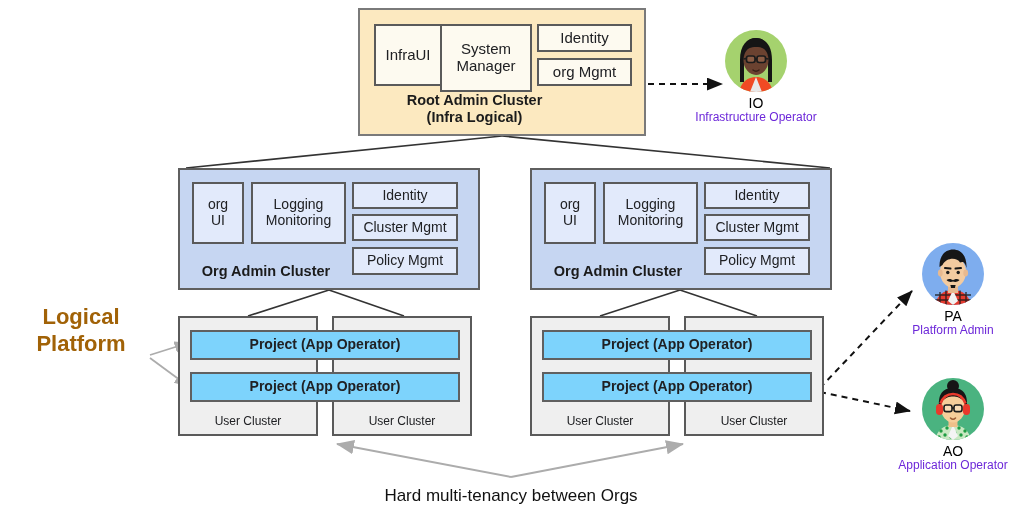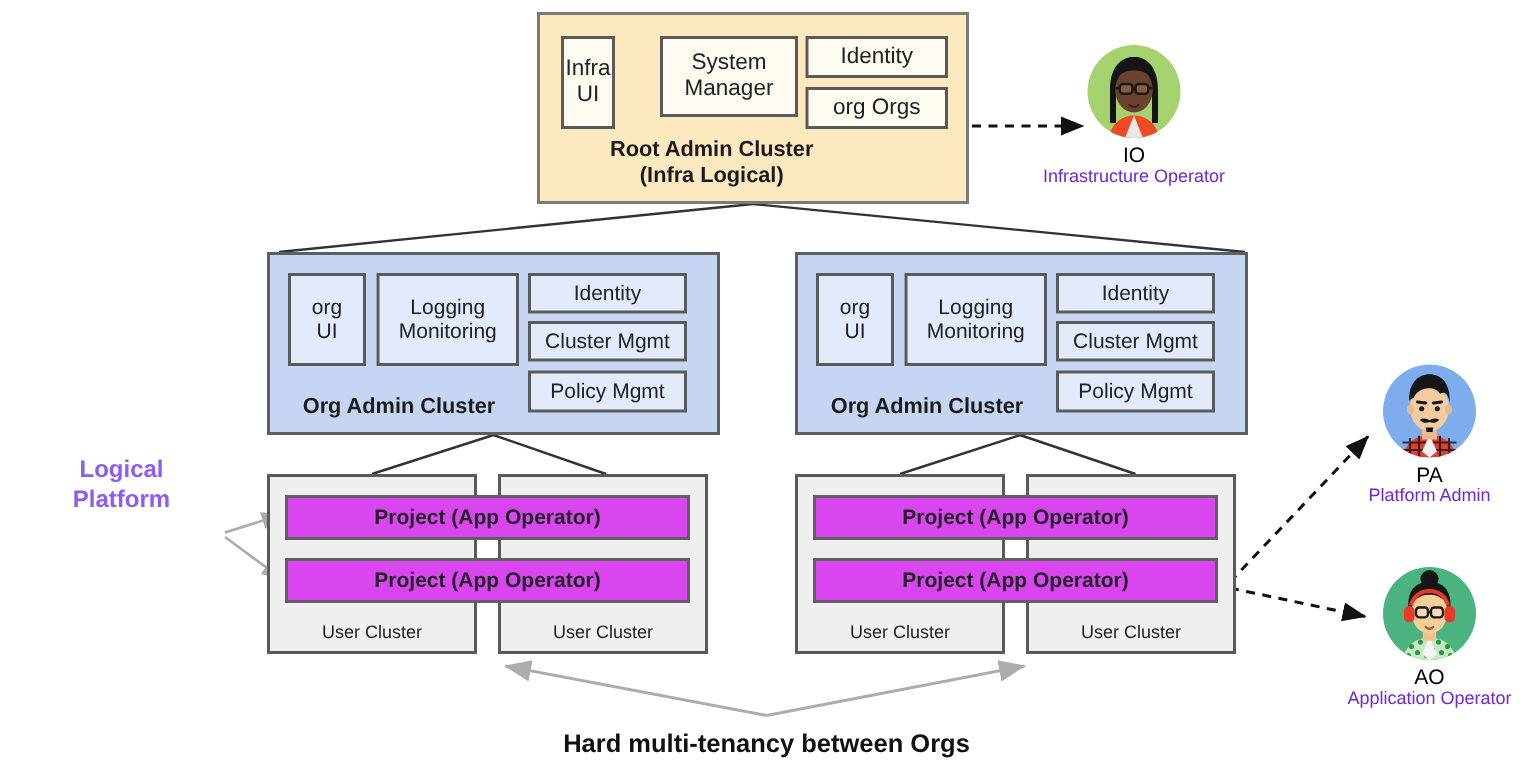--- a/index.html
+++ b/index.html
@@ -24,38 +24,38 @@
 
   .inner{
     border:2px solid #5a5a5a;
     display:flex;align-items:center;justify-content:center;
     text-align:center;
     line-height:1.12;
     box-sizing:border-box;
   }
   .inner-cream{background:#FDFAF0;}
   .inner-blue{background:#E2EAFB;}
-  .inner-green{background:#d946ef;border-color:#606060;}
+  .inner-green{background:#7dd3fc;border-color:#606060;}
 
   .f15{font-size:15px;}
   .f14{font-size:14px;}
   .f13{font-size:12px;}
   .bold{font-weight:bold;}
 
   .cluster-title{
     position:absolute;text-align:center;font-weight:bold;font-size:14.5px;
     color:#1b1b1b;line-height:1.18;
   }
 
   .side-label{
-    position:absolute;text-align:center;font-weight:bold;font-size:16px;
-    line-height:1.22;color:#8b5cf6;
+    position:absolute;text-align:center;font-weight:bold;font-size:22px;
+    line-height:1.22;color:#a16207;
   }
   .bottom-label{
-    position:absolute;text-align:center;font-weight:bold;font-size:17px;color:#111;
+    position:absolute;text-align:center;font-weight:normal;font-size:17px;color:#111;
   }
 
   
   .persona{position:absolute;text-align:center;width:150px;}
   .avatar{
     width:62px;height:62px;border-radius:50%;margin:0 auto;
     position:relative;overflow:hidden;
   }
   .p-abbr{font-size:14px;color:#000000;margin-top:4px;line-height:1.1;}
   .p-role{font-size:12px;color:#6d28d9;line-height:1.15;}
@@ -113,30 +113,30 @@
     </g>
 
     <g stroke="#ACACAC" stroke-width="2" fill="none">
       <path d="M511,477 L337,444" marker-end="url(#arrowGrayL)"></path>
       <path d="M511,477 L683,444" marker-end="url(#arrowGrayL)"></path>
     </g>
   </svg>
 
   <div class="abs cluster root-cluster" style="left:358px;top:8px;width:288px;height:128px;">
   </div>
-  <div class="abs inner inner-cream f15" style="left:374px;top:24px;width:36px;height:62px;flex-direction:column;text-align:center;">
+  <div class="abs inner inner-cream f15" style="left:374px;top:24px;width:68px;height:62px;flex-direction:row;text-align:center;">
     <span>Infra</span>
     <span>UI</span>
   </div>
-  <div class="abs inner inner-cream f15" style="left:440px;top:24px;width:92px;height:54px;flex-direction:column;">
+  <div class="abs inner inner-cream f15" style="left:440px;top:24px;width:92px;height:68px;flex-direction:column;">
     <span>System</span>
     <span>Manager</span>
   </div>
   <div class="abs inner inner-cream f15" style="left:537px;top:24px;width:95px;height:28px;">Identity</div>
-  <div class="abs inner inner-cream f15" style="left:537px;top:58px;width:95px;height:28px;">org Orgs</div>
+  <div class="abs inner inner-cream f15" style="left:537px;top:58px;width:95px;height:28px;">org Mgmt</div>
   <div class="cluster-title" style="left:358px;top:92px;width:233px;">
     <div>Root Admin Cluster</div>
     <div>(Infra Logical)</div>
   </div>
 
   <div class="abs cluster org-cluster" style="left:178px;top:168px;width:302px;height:122px;"></div>
   <div class="abs inner inner-blue f14" style="left:192px;top:182px;width:52px;height:62px;flex-direction:column;">
     <span>org</span>
     <span>UI</span>
   </div>

